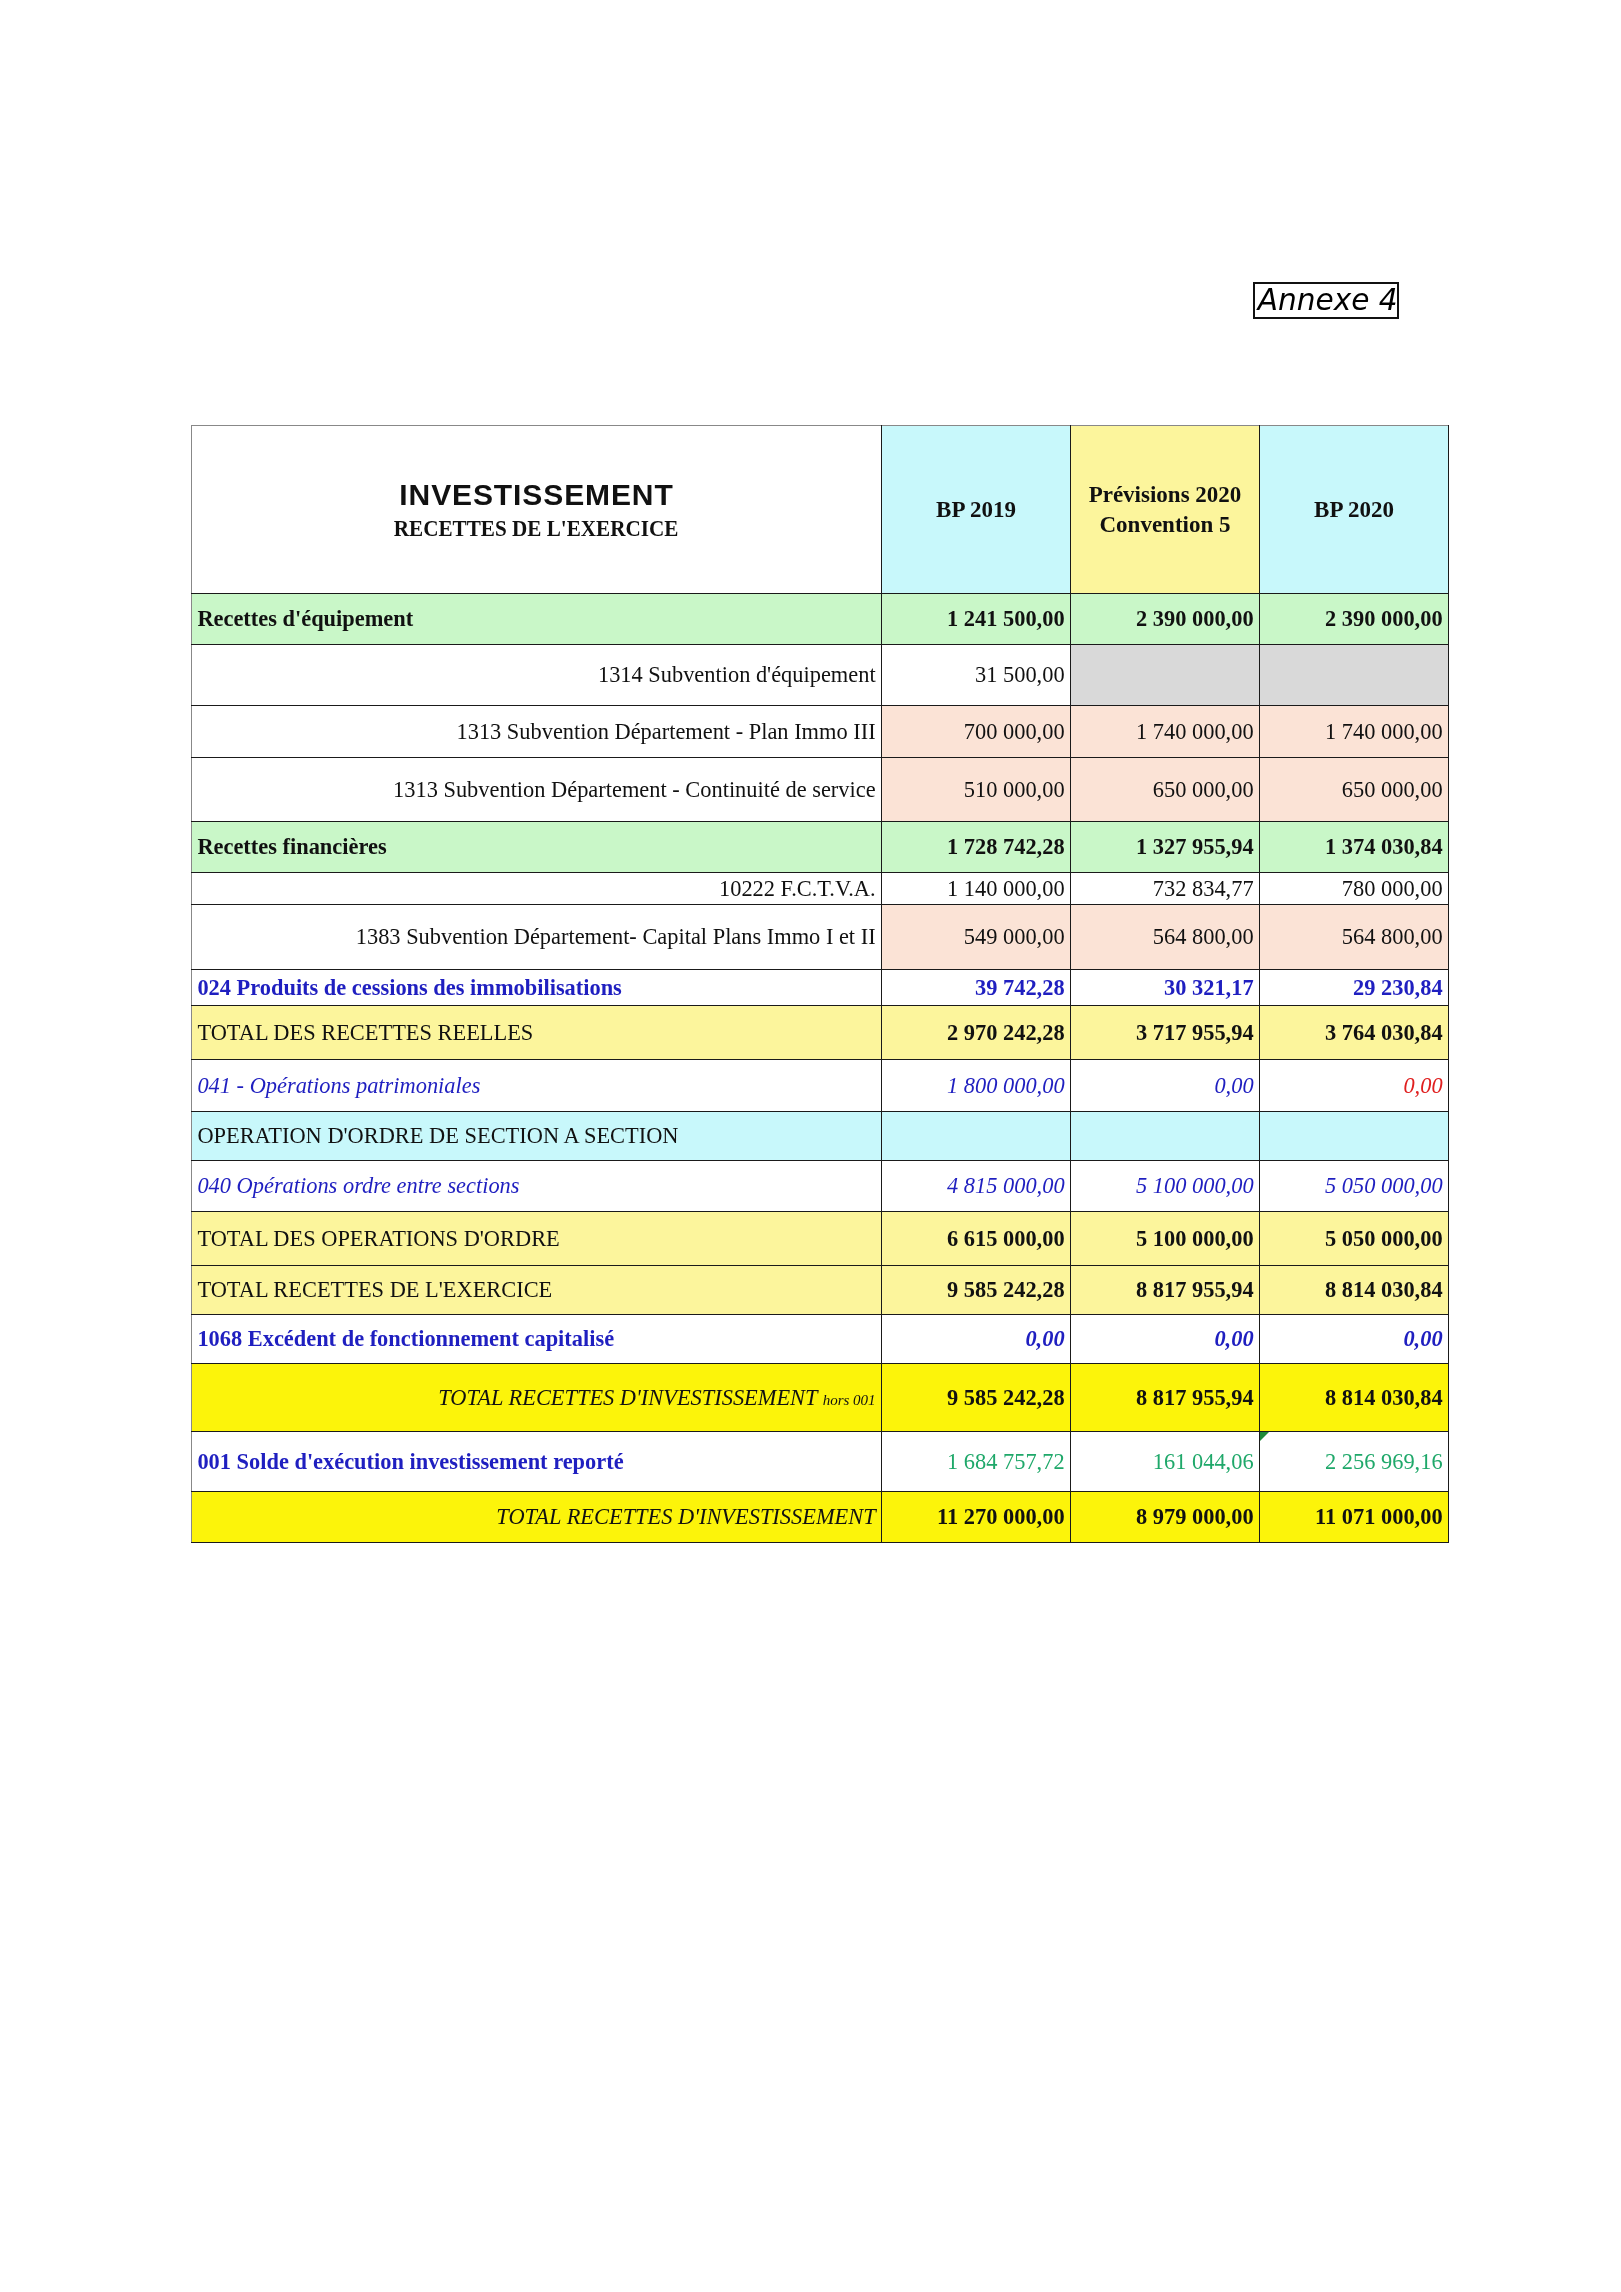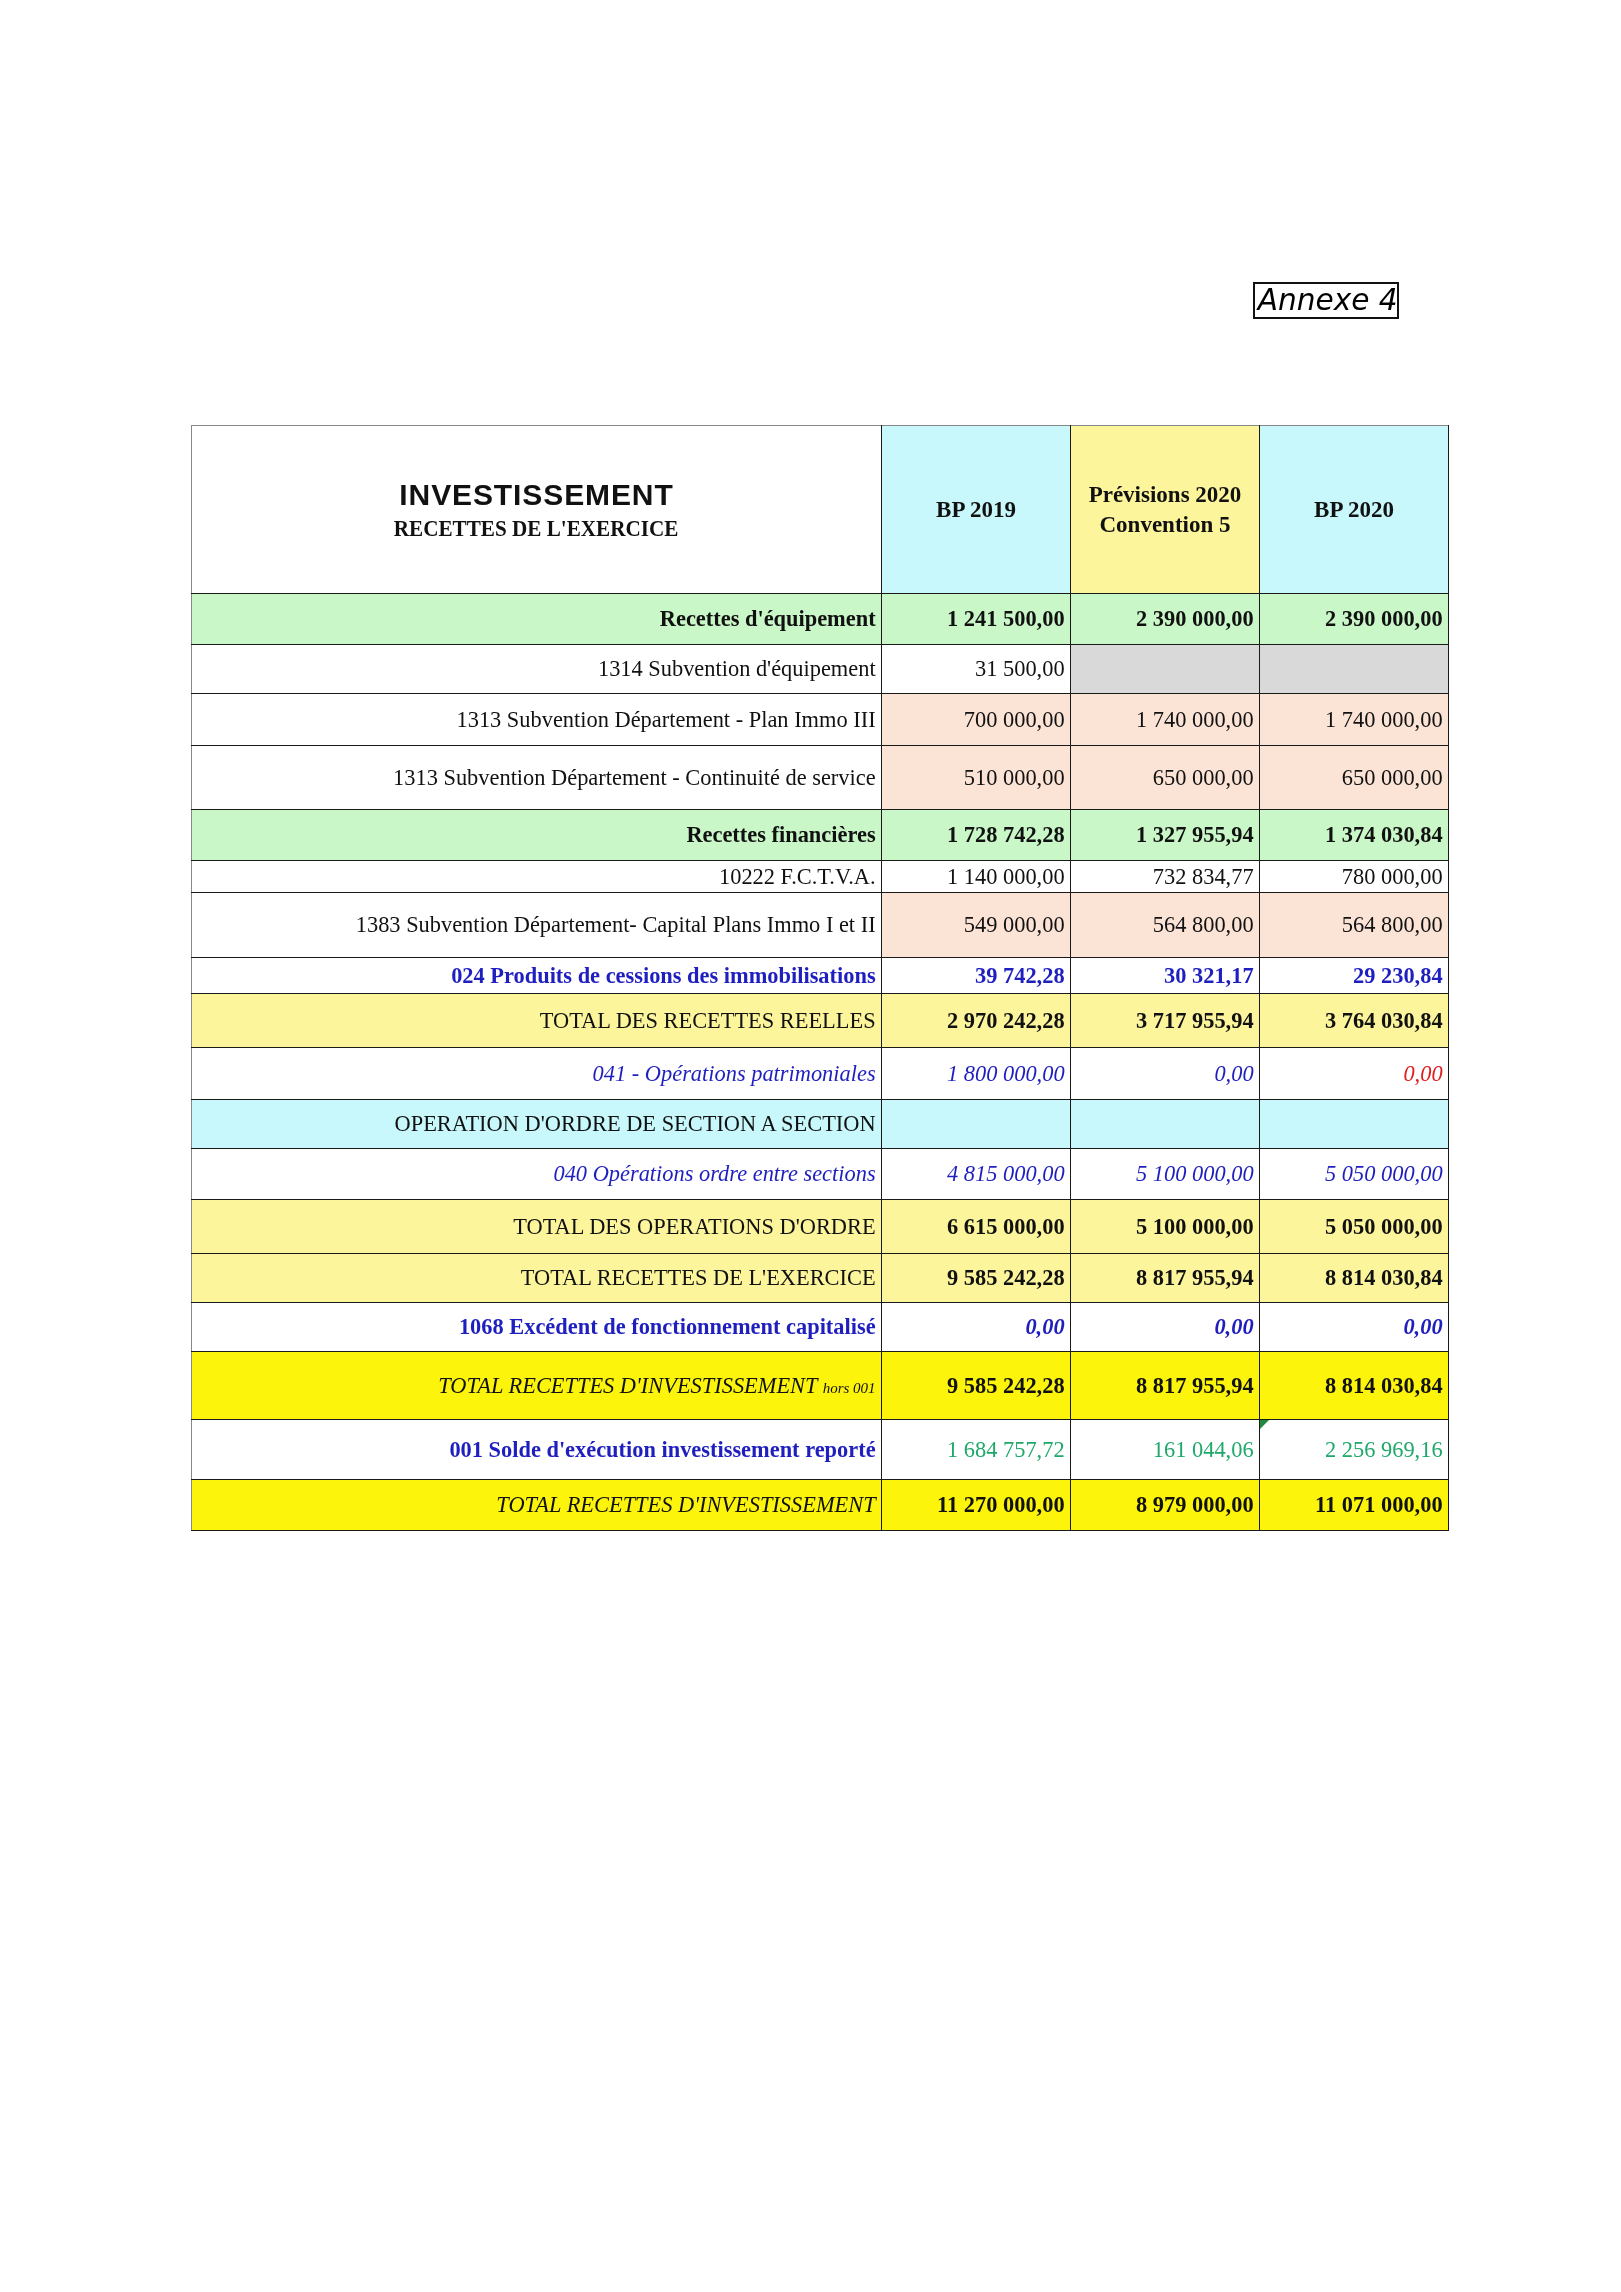--- a/index.html
+++ b/index.html
@@ -26,21 +26,21 @@
   .hdr-title .big { font-family: "Liberation Sans", sans-serif; font-weight: bold; font-size: 30px; letter-spacing: 0.9px; display: block; line-height: 38px; }
   .hdr-title .sub { font-weight: bold; font-size: 23px; display: block; line-height: 29px; transform: scaleX(0.92); }
   .hdr-col { text-align: center; font-weight: bold; font-size: 23px; line-height: 30px; border-top-color: #888 !important; }
   .cyan { background: #c8f8fb; }
   .yel { background: #fcf59c; }
   .green { background: #c9f7c8; }
   .white { background: #ffffff; }
   .salmon { background: #fbe3d6; }
   .grey { background: #d9d9d9; }
   .bright { background: #fcf40a; }
-  td.lbl { font-size: 22.4px; text-align: right; border-left-color: #888 !important; }
+  td.lbl { font-size: 22.4px; text-align: left; border-left-color: #888 !important; }
   td.lbl-r { font-size: 22.4px; text-align: right; border-left-color: #888 !important; }
   td.num { font-size: 22.4px; text-align: right; }
   .b { font-weight: bold; }
   .i { font-style: italic; }
   .blue { color: #1f1fc0; }
   .red { color: #e02020; }
   .teal { color: #1fa86a; }
   .hors { font-size: 15px; font-style: italic; }
   .cell-marker { position: relative; }
   .cell-marker .tri {
@@ -78,21 +78,21 @@
       </td>
     </tr>
 
     <tr style="height:51px" class="green">
       <td class="lbl b">Recettes d'équipement</td>
       <td class="num b">1 241 500,00</td>
       <td class="num b">2 390 000,00</td>
       <td class="num b">2 390 000,00</td>
     </tr>
 
-    <tr style="height:49px">
+    <tr style="height:61px">
       <td class="lbl-r white">1314 Subvention d'équipement</td>
       <td class="num white">31 500,00</td>
       <td class="num grey"></td>
       <td class="num grey"></td>
     </tr>
 
     <tr style="height:52px">
       <td class="lbl-r white">1313  Subvention Département - Plan Immo III</td>
       <td class="num salmon">700 000,00</td>
       <td class="num salmon">1 740 000,00</td>

